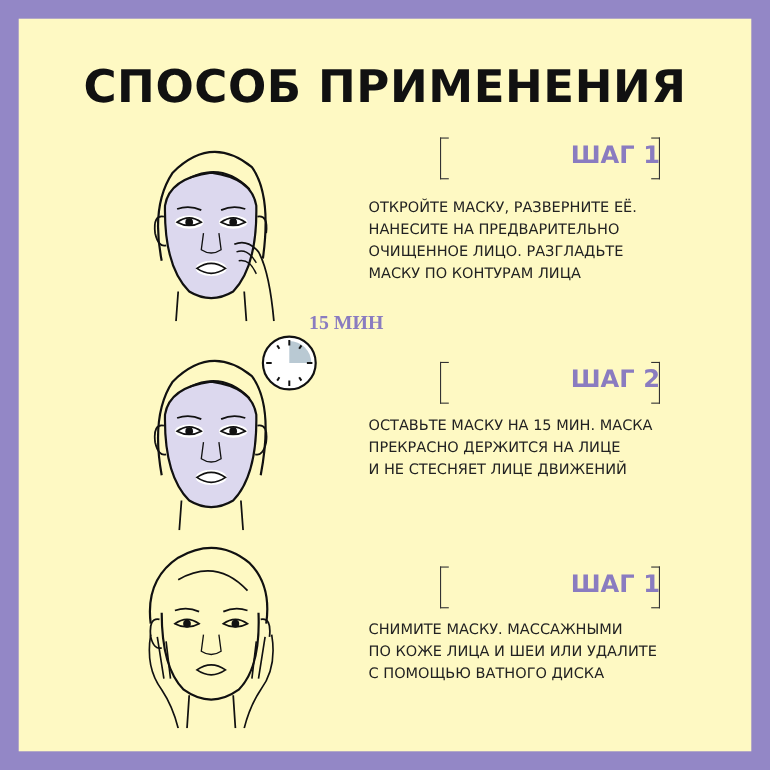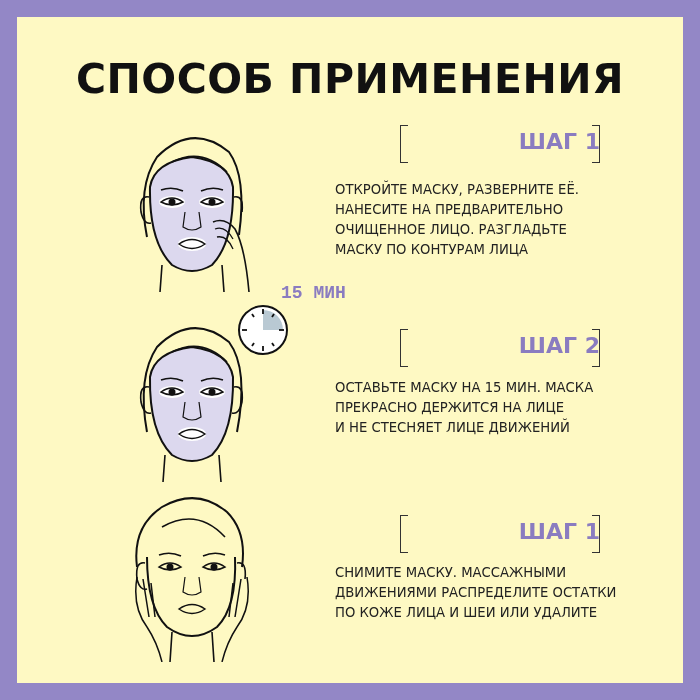--- a/index.html
+++ b/index.html
@@ -8,21 +8,21 @@
   .card { position:absolute; left:17px; top:17px; width:666px; height:666px; background:#fef9c3; }
   .title { position:absolute; left:0; top:38px; width:666px; text-align:center; font-family:"DejaVu Sans", sans-serif; font-weight:bold; font-size:41px; letter-spacing:0.5px; color:#111111; }
   .face { position:absolute; }
   .step-head { position:absolute; width:200px; height:40px; }
   .bracket { position:absolute; top:0; width:8px; height:38px; border:1.5px solid #333; }
   .bracket.l { left:0; border-right:none; }
   .bracket.r { right:0; border-left:none; }
   .step-label { position:absolute; left:0; top:4px; width:200px; text-align:right; font-family:"DejaVu Sans", sans-serif; font-weight:bold; font-size:22px; color:#8a7cc0; }
   .step-text { position:absolute; text-align:left; font-family:"DejaVu Sans", sans-serif; font-size:13.2px; line-height:20px; color:#222; width:330px; }
   .step-text span { display:block; }
-  .timer-label { position:absolute; left:264px; top:266px; font-family:Liberation Mono, monospace; font-weight:bold; font-size:18px; color:#8a7cc0; }
+  .timer-label { position:absolute; left:264px; top:266px; font-family:Liberation Serif, serif; font-weight:bold; font-size:18px; color:#8a7cc0; }
 </style>
 </head>
 <body>
 
 <div class="card">
   <div class="title">СПОСОБ ПРИМЕНЕНИЯ</div>
 
   <svg class="face" style="left:100px;top:100px" width="150" height="175" viewBox="0 0 150 175">
     <path d="M30 120 Q20 70 40 40 Q75 5 112 35 Q130 60 122 118" fill="none" stroke="#111" stroke-width="2"></path>
     <path d="M33 70 Q32 125 55 148 Q75 160 95 148 Q117 125 116 70 Q112 45 75 40 Q37 45 33 70Z" fill="#dcd8ee" stroke="#111" stroke-width="2"></path>
@@ -118,16 +118,16 @@
     <span>И НЕ СТЕСНЯЕТ ЛИЦЕ ДВИЖЕНИЙ</span>
   </div>
 
   <div class="step-head" style="left:383px;top:498px">
     <div class="bracket l"></div>
     <div class="step-label">ШАГ 1</div>
     <div class="bracket r"></div>
   </div>
   <div class="step-text" style="left:318px;top:546px">
     <span>СНИМИТЕ МАСКУ. МАССАЖНЫМИ</span>
-    <span>ДВИЖЕНИЯМИ РАСПРЕДЕЛИТЕ ОСТАТКИ</span>
     <span>ПО КОЖЕ ЛИЦА И ШЕИ ИЛИ УДАЛИТЕ</span>
+    <span>С ПОМОЩЬЮ ВАТНОГО ДИСКА</span>
   </div>
 </div>
 
 </body></html>

